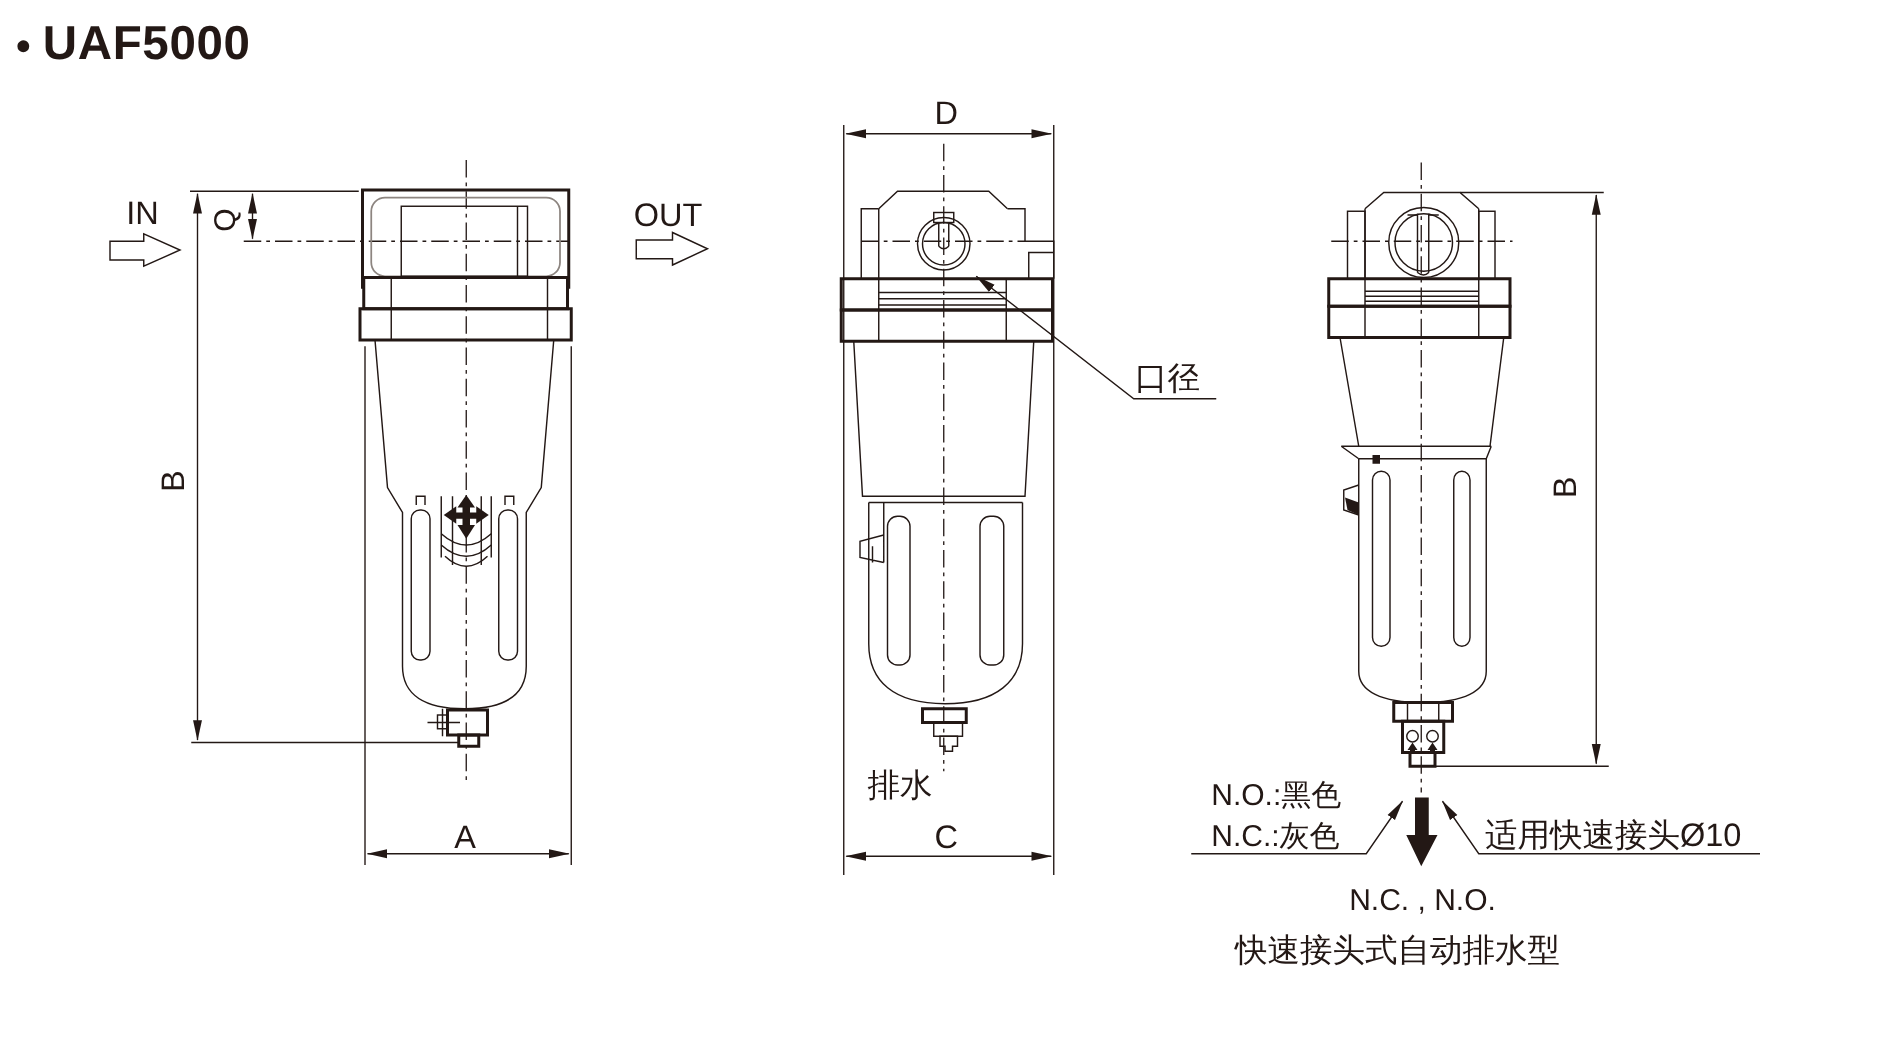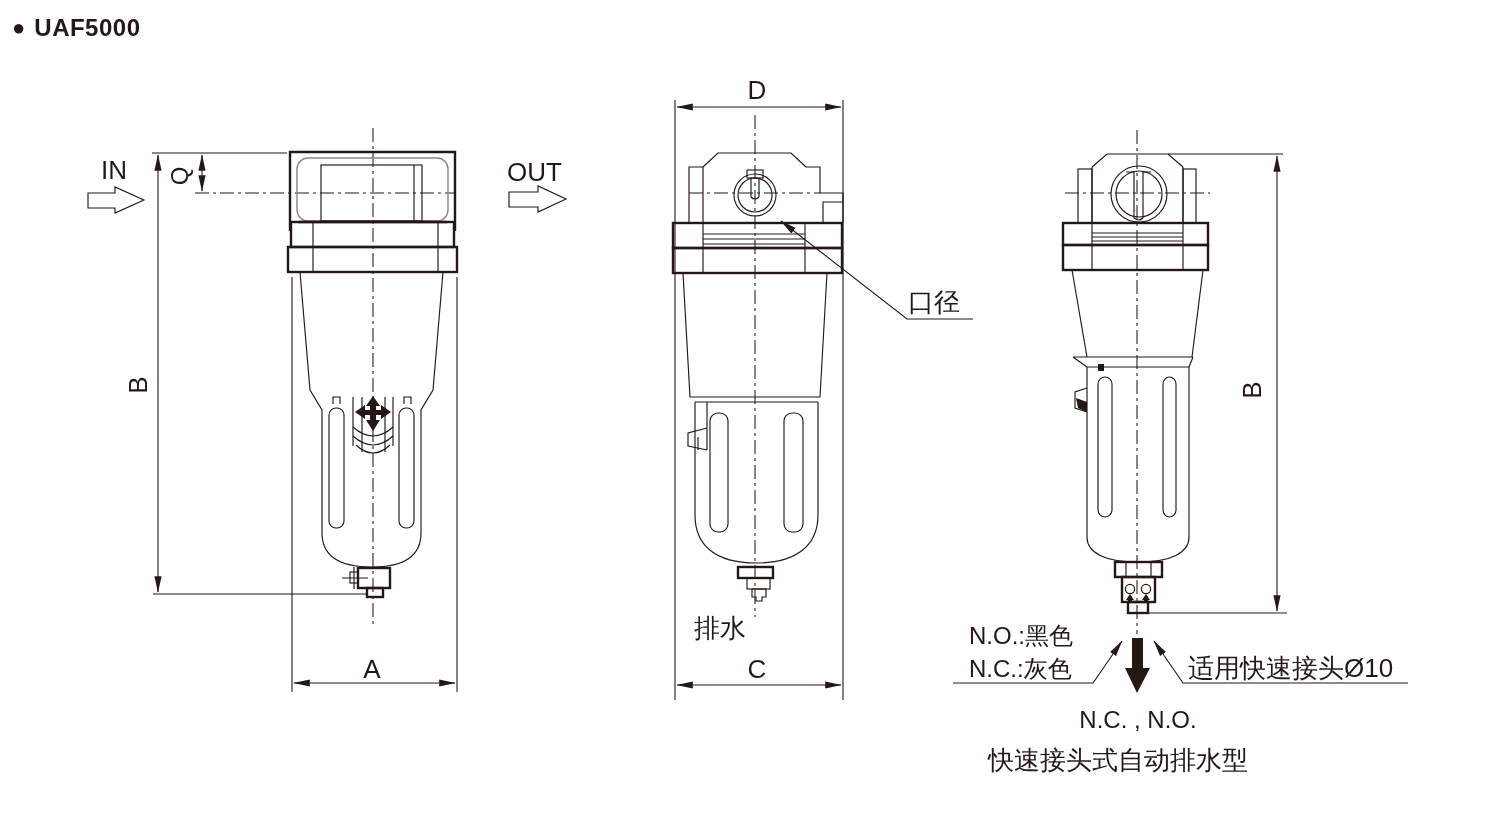--- a/index.html
+++ b/index.html
@@ -14,21 +14,21 @@
     background:var(--bg);
     font-family:"Liberation Sans","DejaVu Sans",sans-serif;
     color:var(--line);
     overflow:hidden;
   }
   .title-row{
     position:absolute;left:12px;top:14px;
     display:flex;align-items:center;gap:9px;
   }
   .title-row .bullet{font-size:22px;line-height:1;color:var(--line);}
-  .title-row .title{font-size:24px;font-weight:bold;letter-spacing:.5px;color:var(--line);}
+  .title-row .title{font-size:38px;font-weight:bold;letter-spacing:.5px;color:var(--line);}
   svg{position:absolute;left:0;top:0;}
   .tk{stroke:var(--line);stroke-width:2.4;fill:none;stroke-linejoin:miter;}
   .tn{stroke:var(--line);stroke-width:1.15;fill:none;}
   .lt{stroke:var(--lite);stroke-width:1.4;fill:none;}
   .cl{stroke:var(--line);stroke-width:1.05;fill:none;stroke-dasharray:14 4 3 4;}
   .fl{fill:var(--line);stroke:none;}
   .dim{stroke:var(--line);stroke-width:1.1;fill:none;}
   text{fill:var(--line);font-family:"Liberation Sans","DejaVu Sans",sans-serif;}
   .lbl{font-size:26px;}
   .lbl-s{font-size:24px;}

